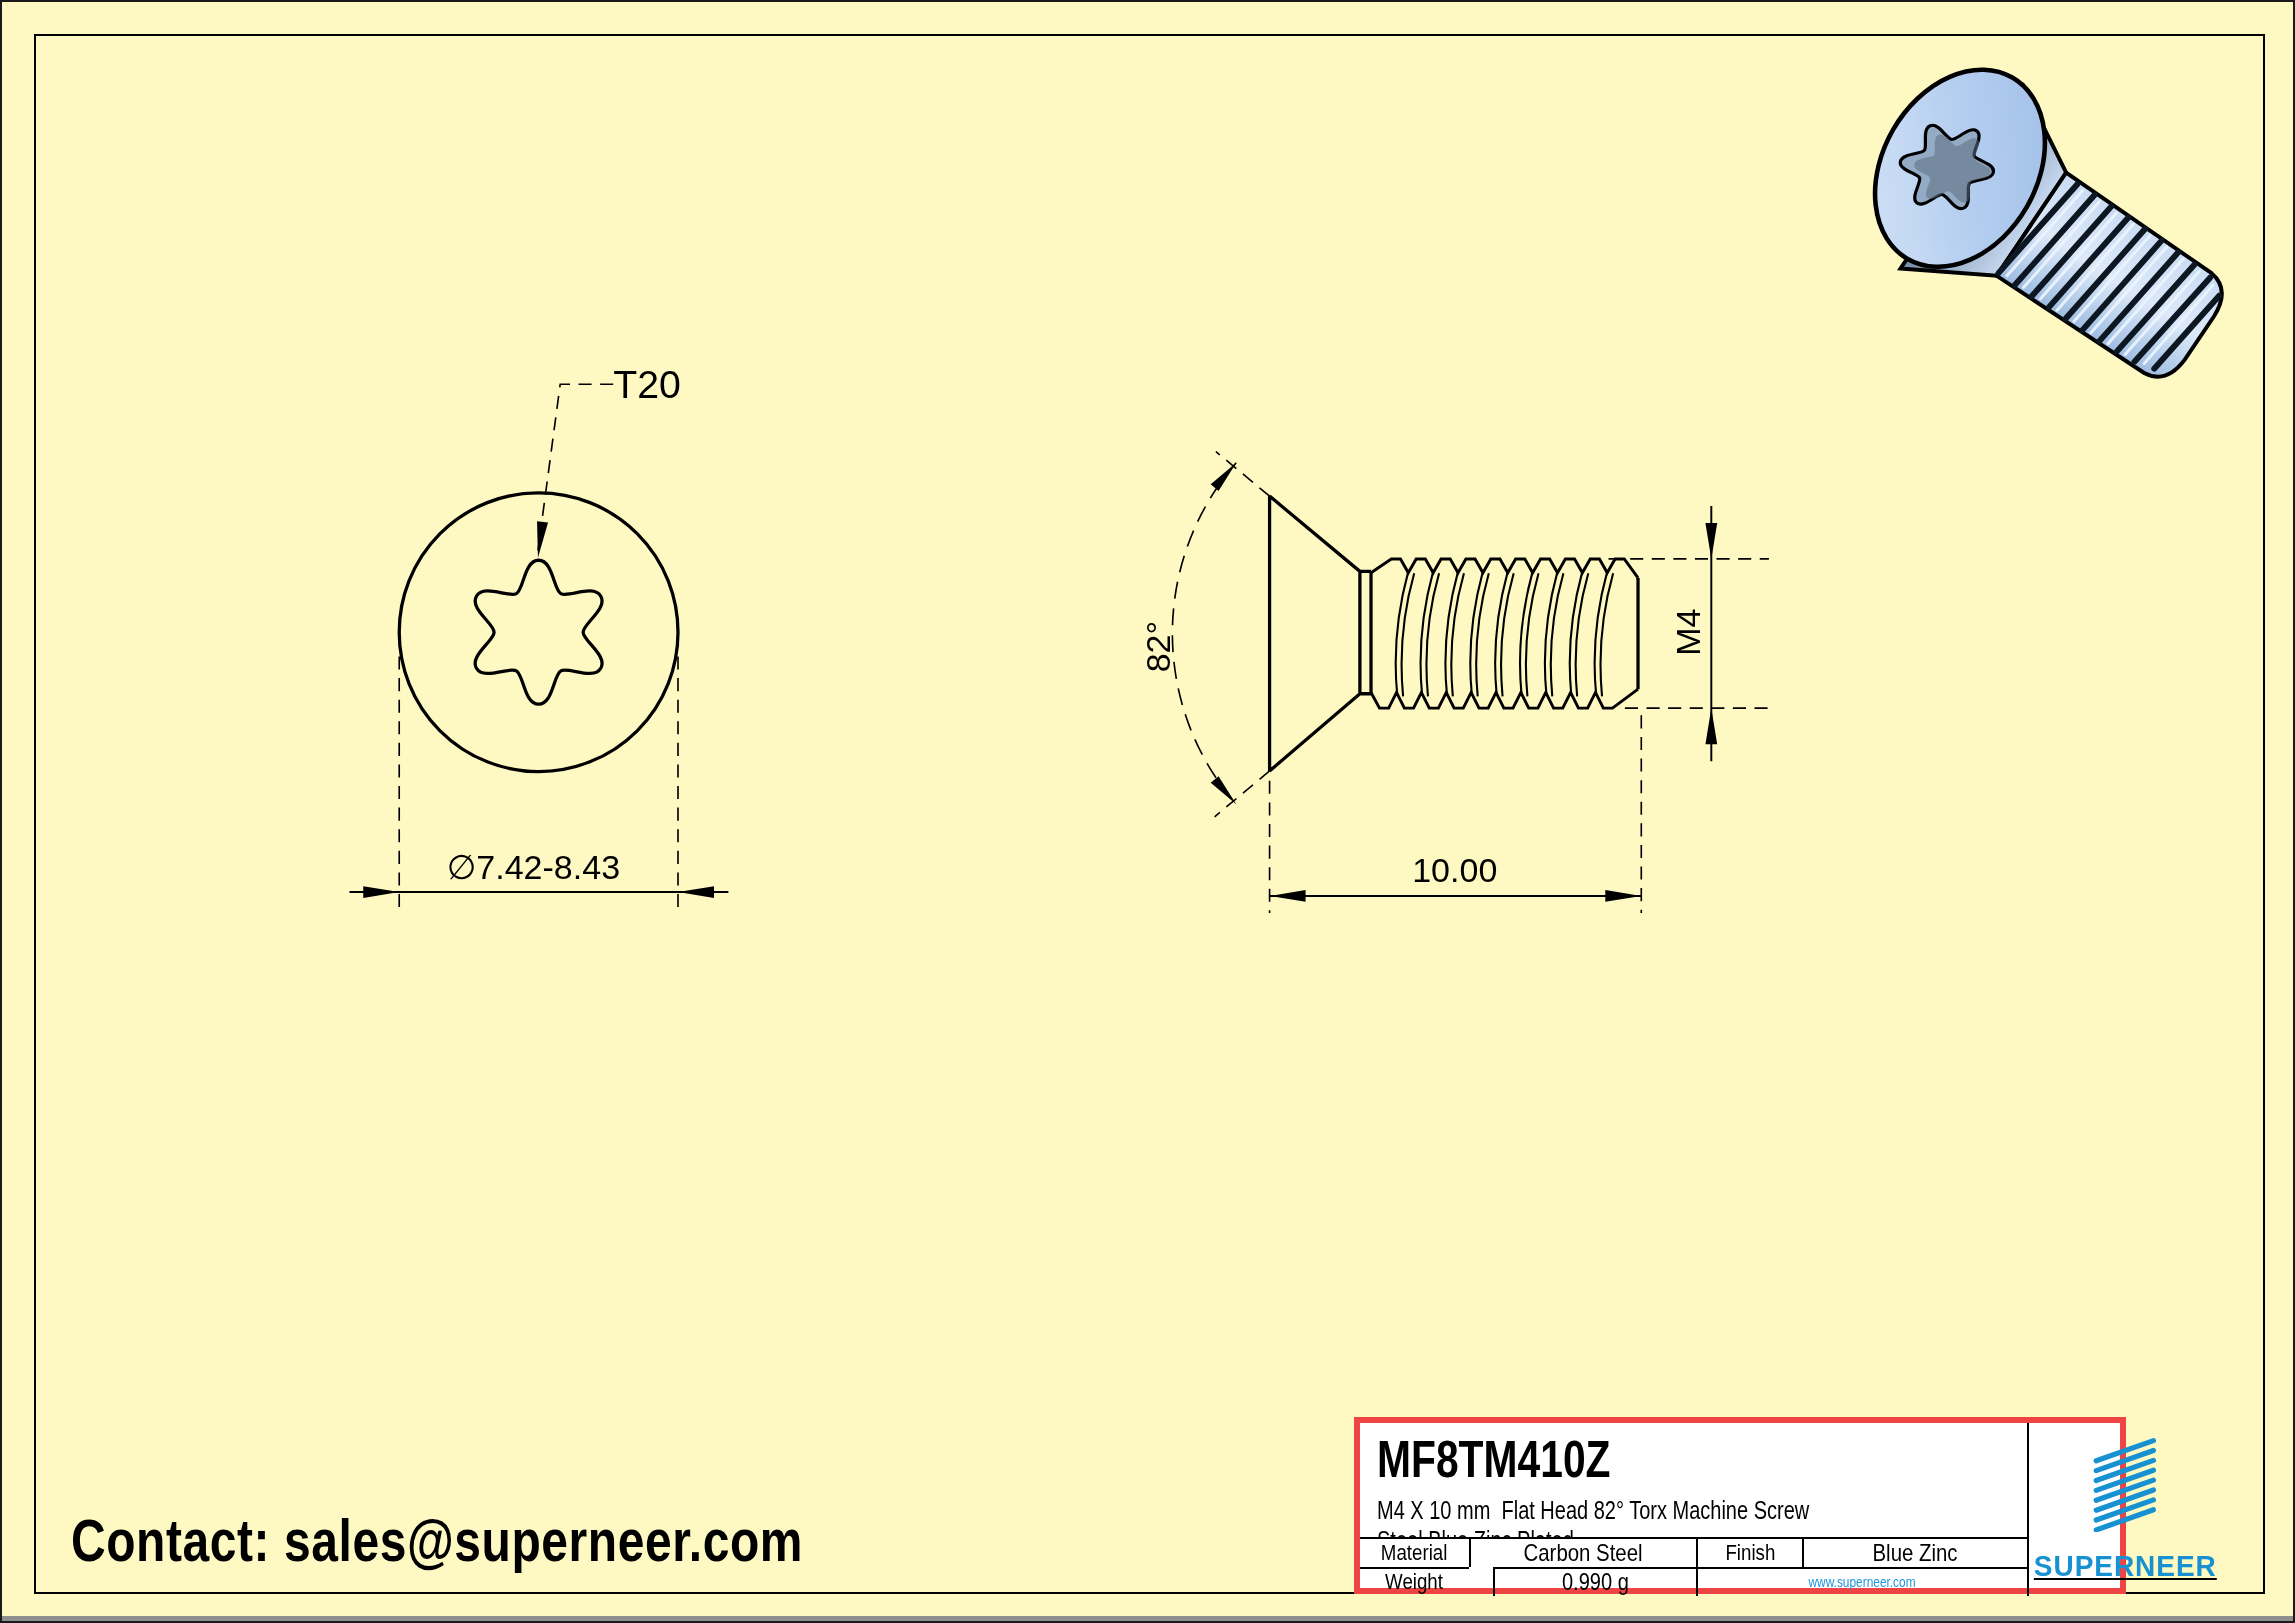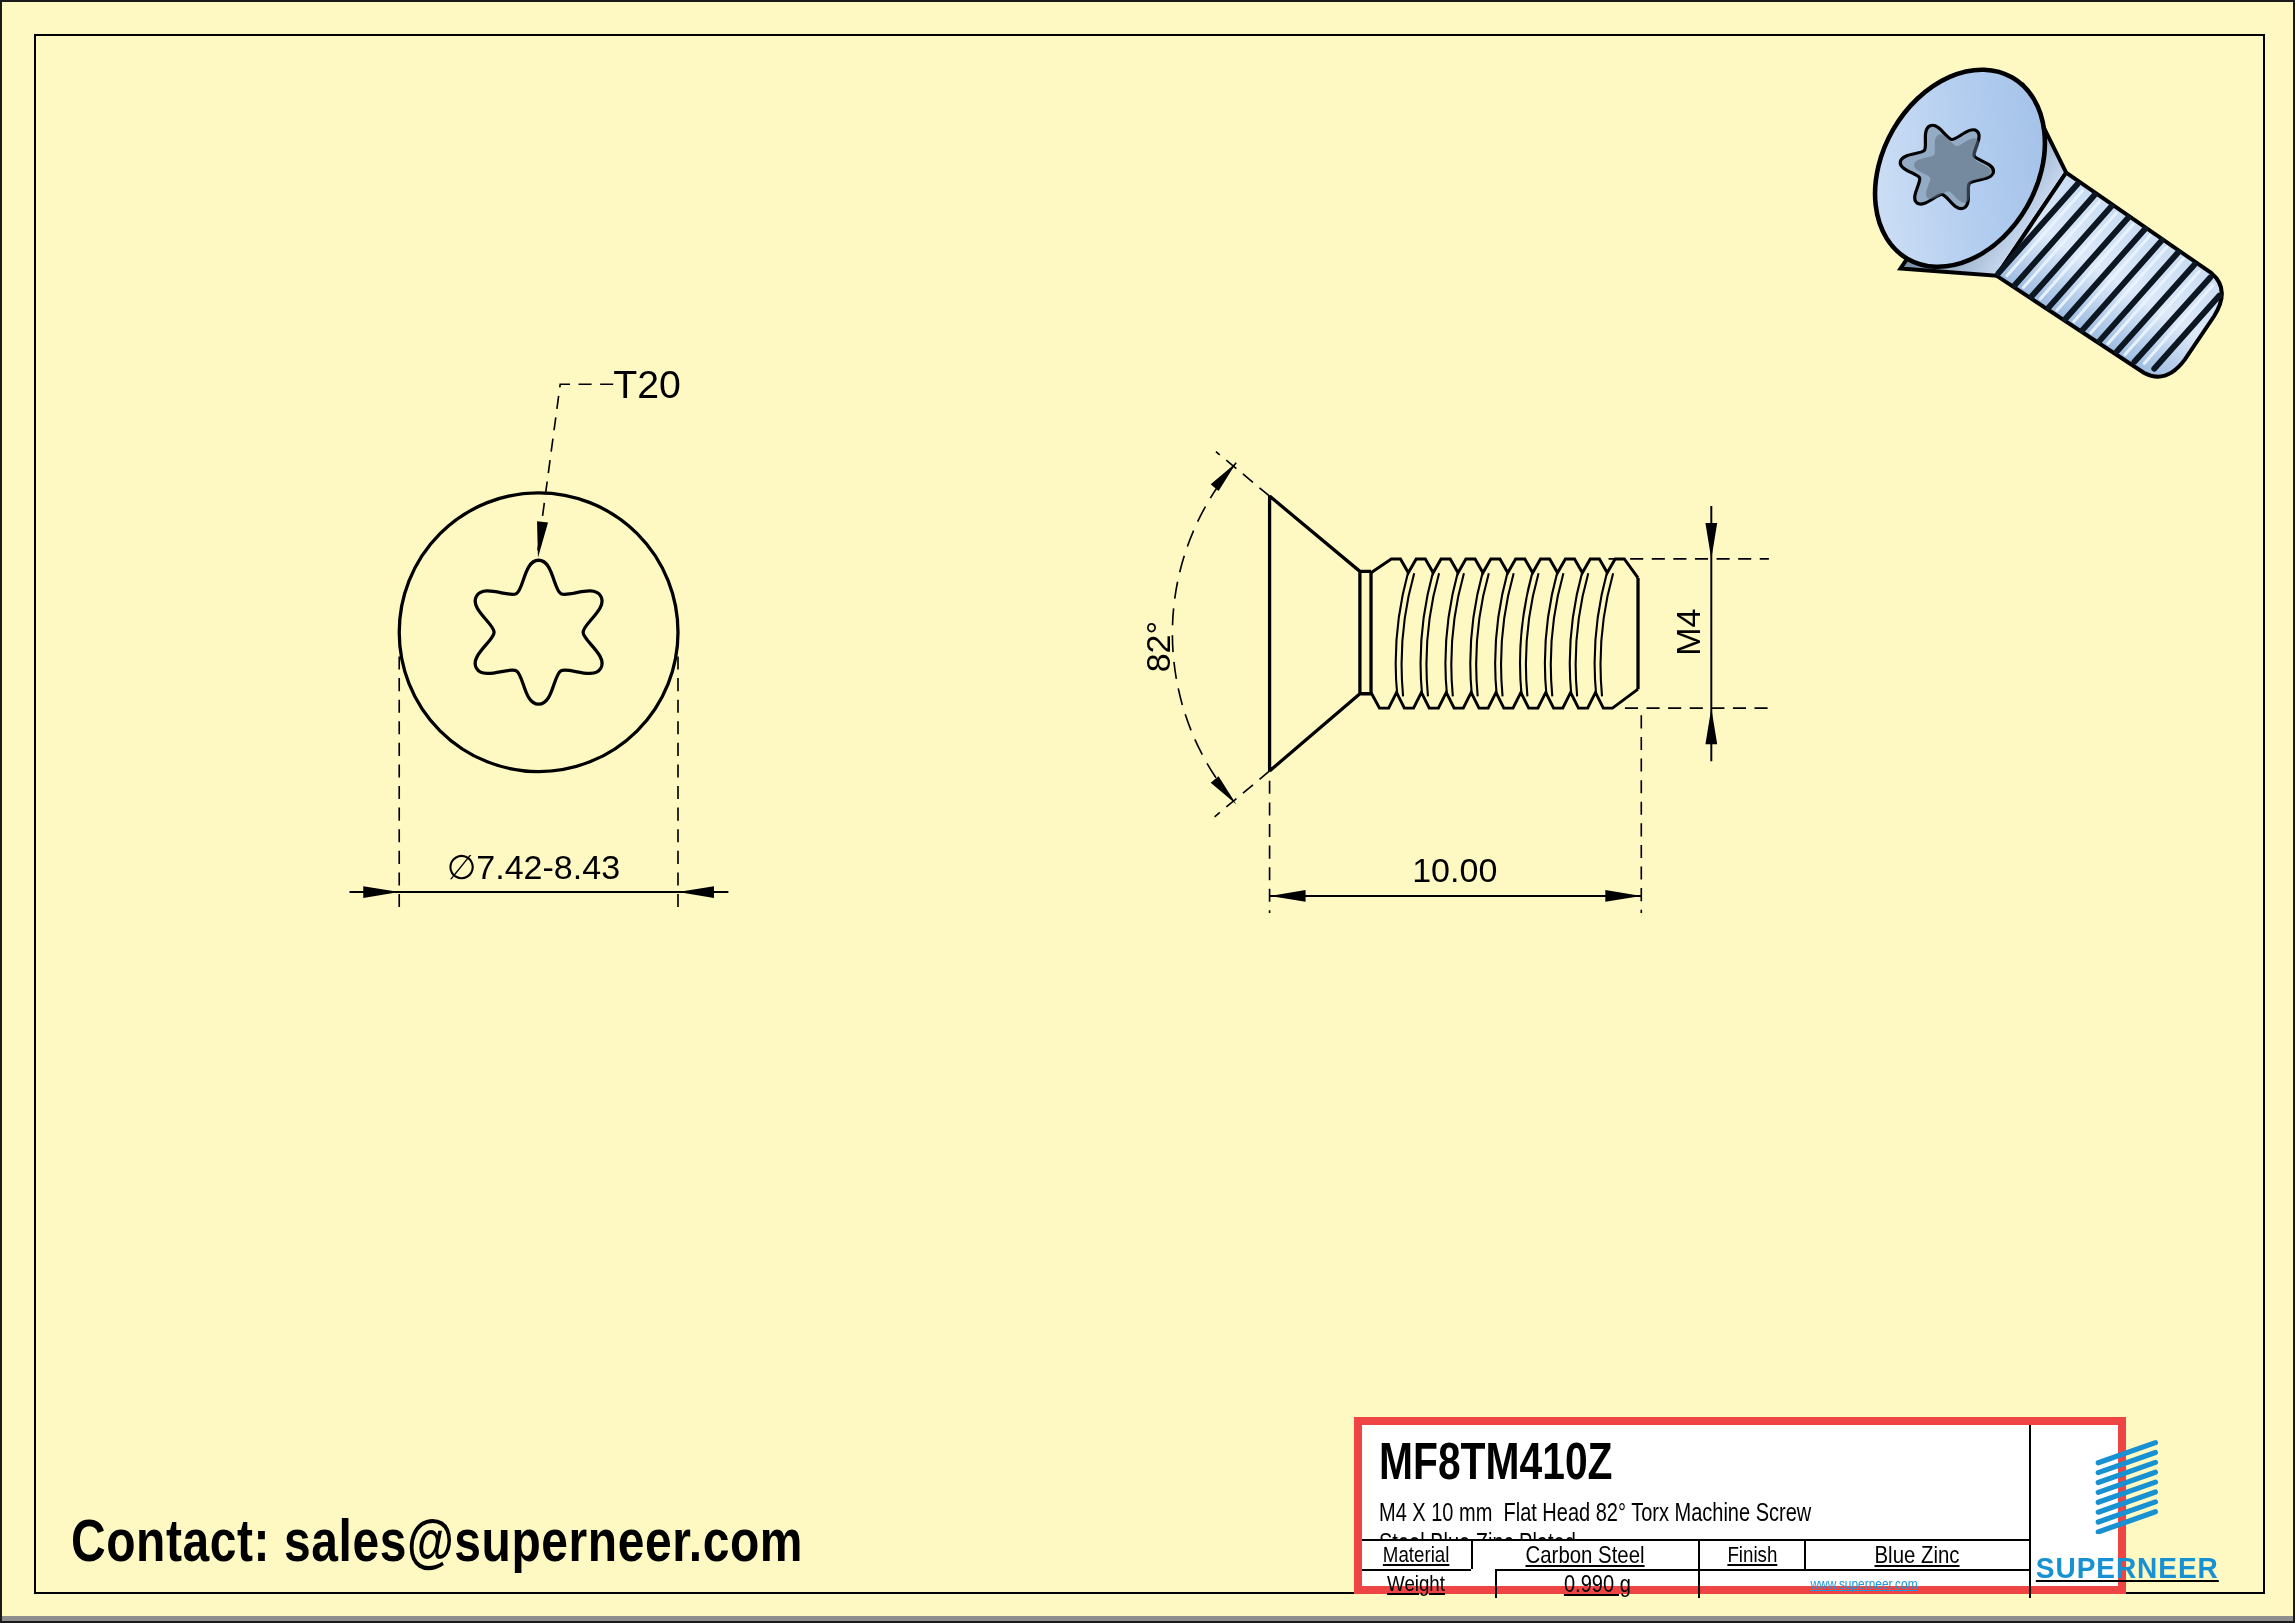--- a/index.html
+++ b/index.html
@@ -13,31 +13,31 @@
     border:2px solid #000;box-sizing:border-box;
   }
   .drawing{position:absolute;left:0;top:0;width:2295px;height:1623px;}
   .contact{
     position:absolute;left:69px;top:1504px;
     font-size:60px;font-weight:700;letter-spacing:0.7px;white-space:pre;
     transform:scaleX(0.8);transform-origin:left top;
   }
   .titleblock{
     position:absolute;left:1352px;top:1415px;width:772px;height:177px;
-    border:8px solid #ef4444;box-sizing:border-box;background:#fff;
+    border:6px solid #ef4444;box-sizing:border-box;background:#fff;
     display:grid;grid-template-columns:109px 227px 106px 225px 1fr;
     grid-template-rows:114px 29.5px 29.5px;
   }
   .tb-desc{grid-column:1/5;grid-row:1;padding:6.5px 0 0 17px;overflow:hidden;}
   .pn{font-size:51px;font-weight:700;letter-spacing:0;transform:scaleX(0.8);transform-origin:left top;white-space:pre;}
   .dline{font-size:25px;line-height:29.5px;transform:scaleX(0.8);transform-origin:left top;white-space:pre;}
   .d1{margin-top:7.9px;}
   .tb-cell{
     display:flex;align-items:center;justify-content:center;
-    font-size:22px;white-space:pre;box-sizing:border-box;border-top:2px solid #000;text-decoration:underline;
+    font-size:22px;white-space:pre;box-sizing:border-box;border-top:2px solid #000;
   }
   .tb-cell span{transform:scaleX(0.85);transform-origin:center;}
   .bl{border-left:2px solid #000;}
   .c-material{grid-column:1;grid-row:2;}
   .c-material-value{grid-column:2;grid-row:2;font-size:24px;}
   .c-finish{grid-column:3;grid-row:2;}
   .c-finish-value{grid-column:4;grid-row:2;font-size:24px;}
   .c-weight{grid-column:1;grid-row:3;}
   .c-weight-value{grid-column:2;grid-row:3;font-size:23.6px;margin-left:24px;}
   .c-website{grid-column:3/5;grid-row:3;color:#2196d8;font-size:14px;text-align:right;}

